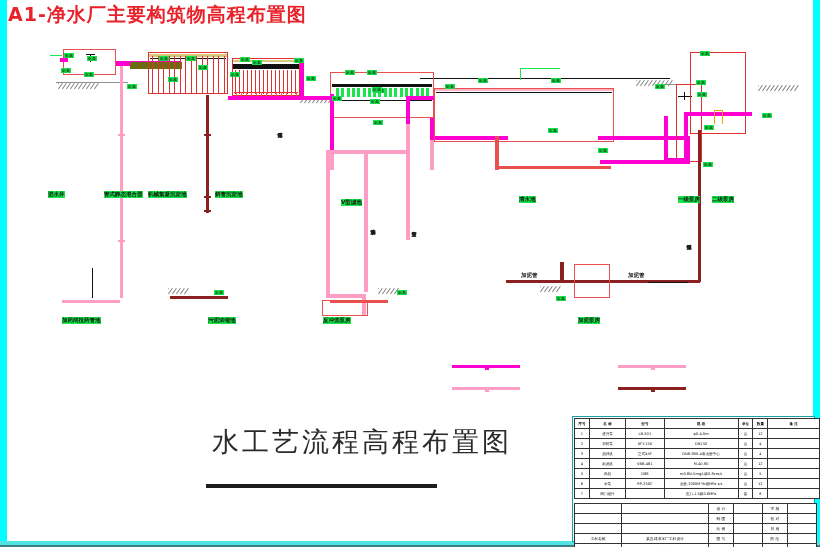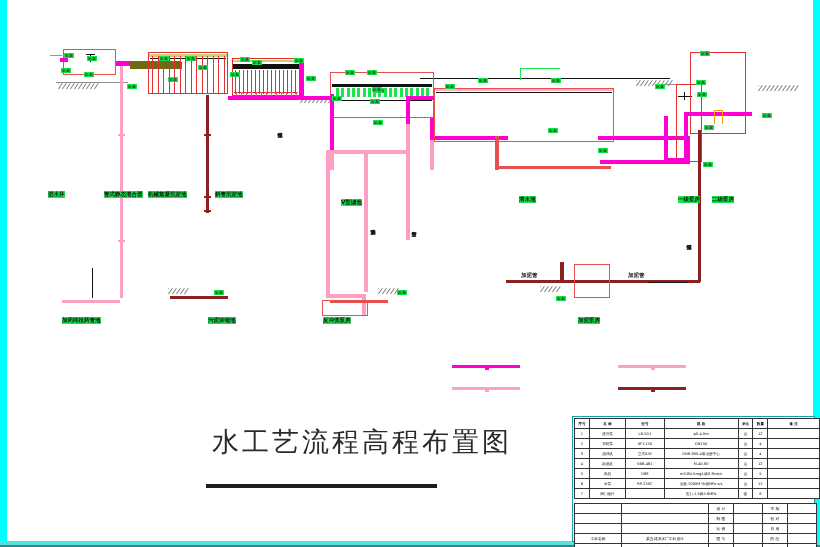--- a/index.html
+++ b/index.html
@@ -77,20 +77,21 @@
 </head>
 <body>
 
 <div id="root">
 
   <div class="frame-left"></div>
   <div class="frame-right"></div>
   <div class="frame-bottom"></div>
   <div class="frame-inner-bottom"></div>
 
+  <div class="doc-title">A1-净水厂主要构筑物高程布置图</div>
 
   <div id="geom">
       <div class="ln" style="left: 56px; top: 82px; width: 72px; height: 1px; background: rgb(144, 144, 144);"></div>
       <div class="hatch" style="left: 58px; top: 83px; width: 46px;">
         <i style="left: 0px;"></i>
         <i style="left: 4px;"></i>
         <i style="left: 8px;"></i>
         <i style="left: 12px;"></i>
         <i style="left: 16px;"></i>
         <i style="left: 20px;"></i>

